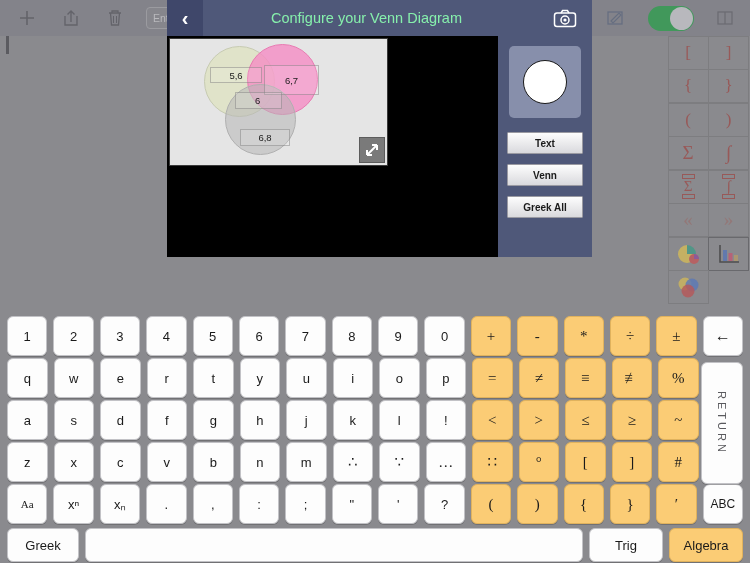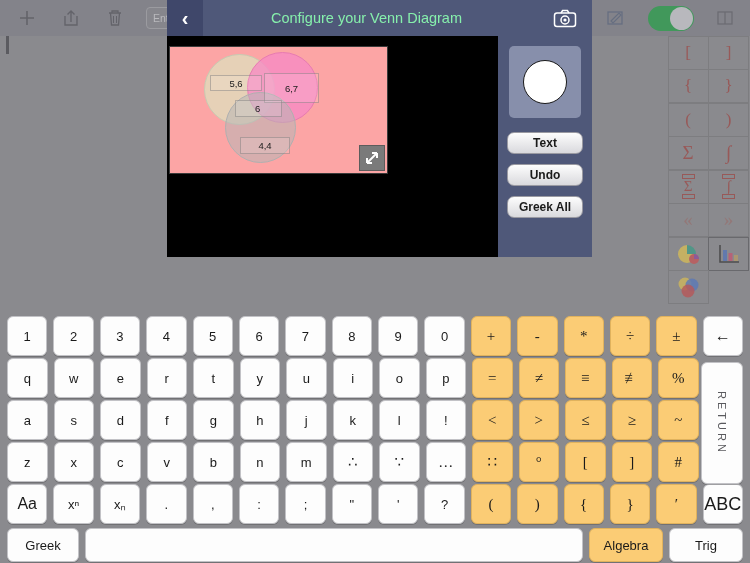--- a/index.html
+++ b/index.html
@@ -103,22 +103,22 @@
 
   #modal-body {
     position:absolute; left:0; top:36px; width:425px; height:221px;
     background:#000;
   }
   #canvas-area {
     position:absolute; left:0; top:0; width:331px; height:221px;
     background:#000;
   }
   #venn-canvas {
-    position:absolute; left:2px; top:10px; width:219px; height:128px;
-    background:#fca5a5; border:1px solid #3a3a3a;
+    position:absolute; left:2px; top:2px; width:219px; height:128px;
+    background:#e5e5e5; border:1px solid #3a3a3a;
   }
   .venn-circle { position:absolute; border-radius:50%; }
   #circle-a {
     left:34px; top:7px; width:71px; height:71px;
     background:rgba(222,226,190,0.72);
     border:1px solid #c7cbb2;
   }
   #circle-b {
     left:77px; top:5px; width:71px; height:71px;
     background:rgba(246,139,196,0.78);
@@ -161,22 +161,22 @@
     border-radius:5px;
     display:flex; align-items:center; justify-content:center;
   }
   #shape-preview .circle-glyph {
     width:44px; height:44px; border-radius:50%;
     background:#fff; border:1.5px solid #1a1a1a;
   }
   .tool-btn {
     width:76px; height:22px; margin-top:10px;
     background:linear-gradient(#fdfdfd,#d9d9dd);
-    border:1px solid #9a9aa2; border-radius:7px;
-    font-size:12px; font-weight:bold; color:#1a1a1a;
+    border:1px solid #9a9aa2; border-radius:1px;
+    font-size:10px; font-weight:bold; color:#1a1a1a;
     display:flex; align-items:center; justify-content:center;
     cursor:pointer;
   }
   #btn-text { margin-top:14px; }
 
   
   #keyboard {
     position:absolute; left:0; top:310px; width:750px; height:253px;
     background:#8a8a8e;
     padding:6px 4px 4px 4px;
@@ -195,33 +195,33 @@
   .key.sym { font-family:"Liberation Serif", serif; font-size:15px; }
   .key.wide-return {
     position:absolute; right:7px; top:52px;
     width:42px; height:122px; margin:0;
     flex:none;
     writing-mode:vertical-rl;
     letter-spacing:3px; font-size:11px; color:#5a5a5e;
     display:flex; align-items:center; justify-content:center;
   }
   .key.backspace { font-size:16px; }
-  .key.abc { font-size:18px; }
+  .key.abc { font-size:12px;border-radius:7px; }
   .kb-row .spacer-return { flex:1; margin:0 3px; visibility:hidden; }
 
   #kb-bottom-row {
     display:flex; height:34px; margin-top:4px; align-items:center;
   }
   #kb-bottom-row .key { height:34px; }
   #btn-greek { flex:0 0 72px; }
   #space-key { flex:1; }
   #btn-hide { flex:0 0 74px; }
   #btn-algebra { flex:0 0 74px; background:#fbcc75; border-color:#e0b25d; }
   #btn-trig { flex:0 0 74px; }
-  .aa-small { font-size:16px; }
+  .aa-small { font-size:11px;font-family:Liberation Serif, serif; }
 </style>
 </head>
 <body>
 
 <div id="app-background">
 
   <div id="app-toolbar">
     <div class="tb-icon">
       <svg width="20" height="20" viewBox="0 0 20 20">
           <path d="M10 3v14M3 10h14" stroke="#4a4a50" stroke-width="1.6" fill="none"></path>
@@ -341,38 +341,38 @@
 
     <div id="canvas-area">
       <div id="venn-canvas">
         <div class="venn-circle" id="circle-a"></div>
         <div class="venn-circle" id="circle-b"></div>
         <div class="venn-circle" id="circle-c"></div>
 
         <div class="venn-label" id="label-a">5,6</div>
         <div class="venn-label" id="label-b">6,7</div>
         <div class="venn-label" id="label-ab">6</div>
-        <div class="venn-label" id="label-c">4,4</div>
+        <div class="venn-label" id="label-c">6,8</div>
 
         <div id="resize-handle">
           <svg width="18" height="18" viewBox="0 0 18 18">
             <path d="M14 4L4 14" stroke="#ffffff" stroke-width="2"></path>
             <path d="M14 4h-5M14 4v5" stroke="#ffffff" stroke-width="2" fill="none"></path>
             <path d="M4 14h5M4 14v-5" stroke="#ffffff" stroke-width="2" fill="none"></path>
           </svg>
         </div>
       </div>
     </div>
 
     <div id="tools-panel">
       <div id="shape-preview">
         <div class="circle-glyph"></div>
       </div>
       <div class="tool-btn" id="btn-text">Text</div>
-      <div class="tool-btn">Undo</div>
+      <div class="tool-btn">Venn</div>
       <div class="tool-btn">Greek All</div>
     </div>
 
   </div>
 </div>
 
 <div id="keyboard">
 
   <div class="kb-row">
     <div class="key">1</div>
@@ -467,17 +467,17 @@
     <div class="key op sym">}</div>
     <div class="key op sym">′</div>
     <div class="key abc">ABC</div>
   </div>
 
   <div class="key wide-return">RETURN</div>
 
   <div id="kb-bottom-row">
     <div class="key" id="btn-greek">Greek</div>
     <div class="key" id="space-key"></div>
+    <div class="key" id="btn-trig">Trig</div>
     <div class="key" id="btn-algebra">Algebra</div>
-    <div class="key" id="btn-trig">Trig</div>
   </div>
 
 </div>
 
 </body></html>

